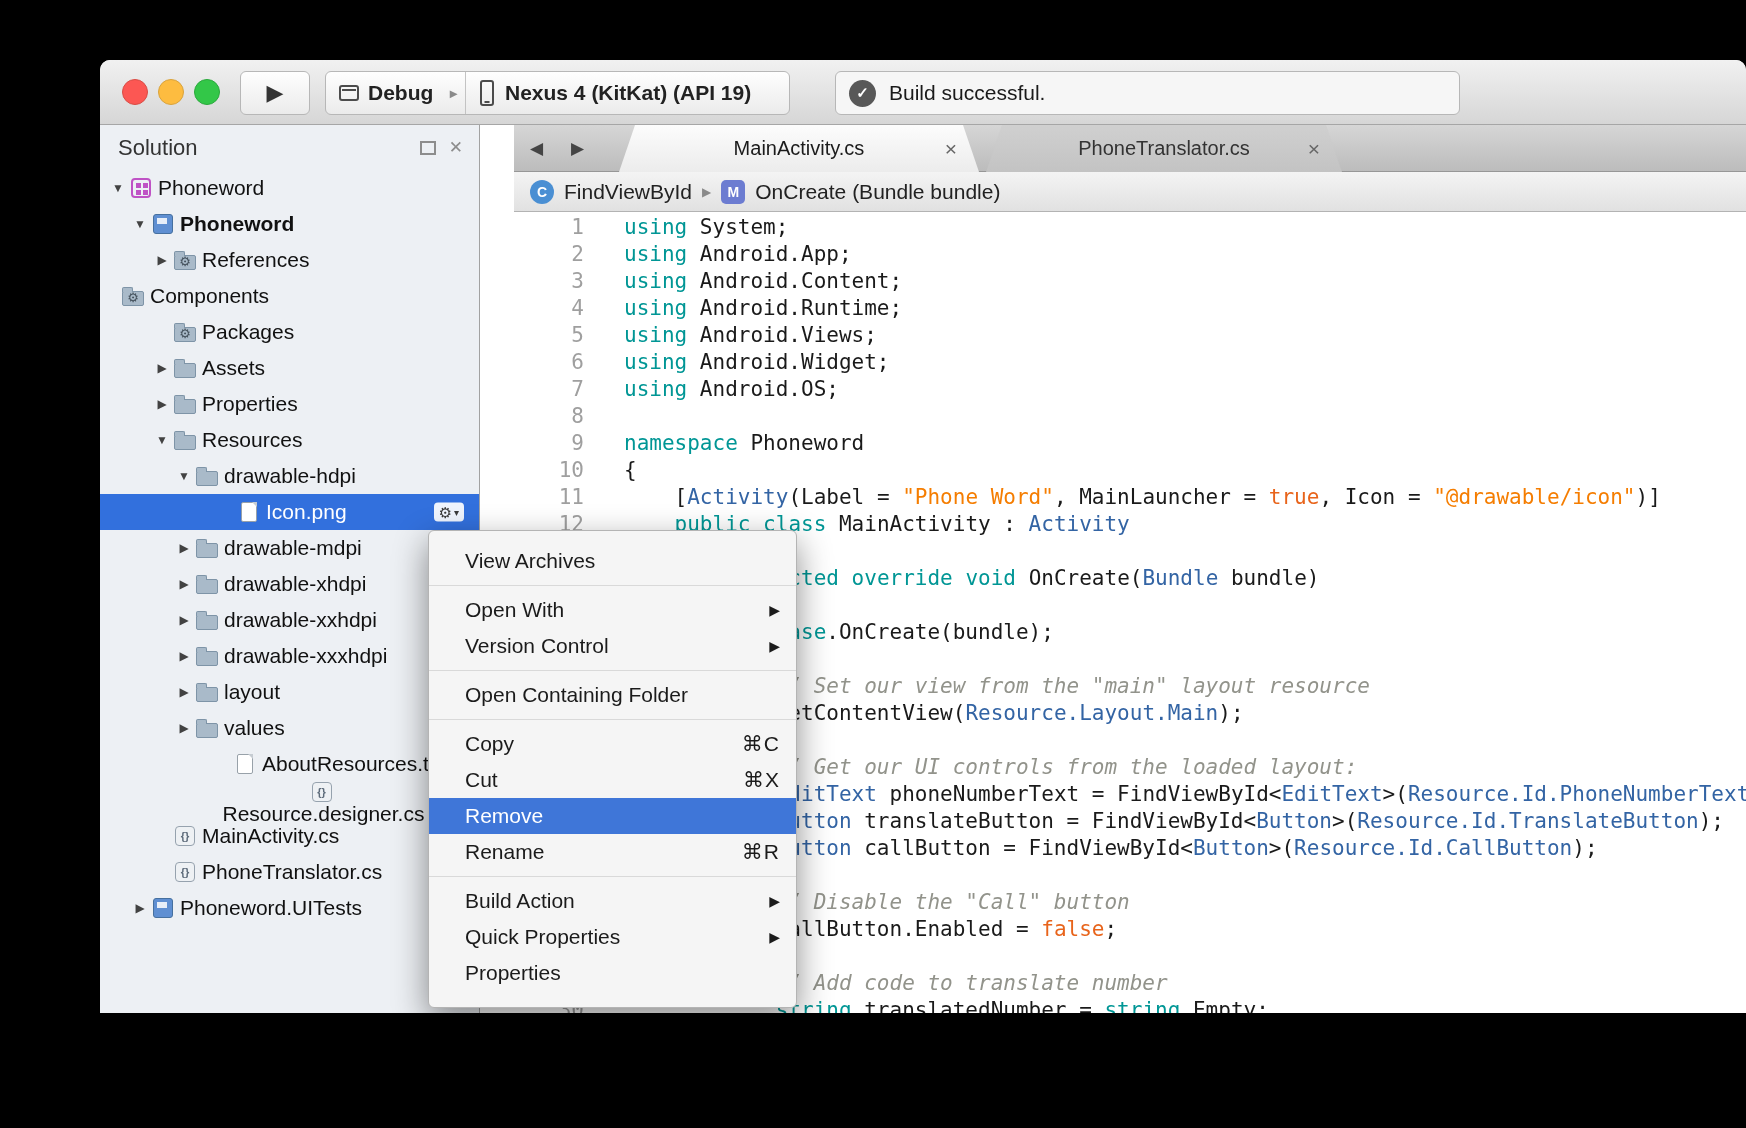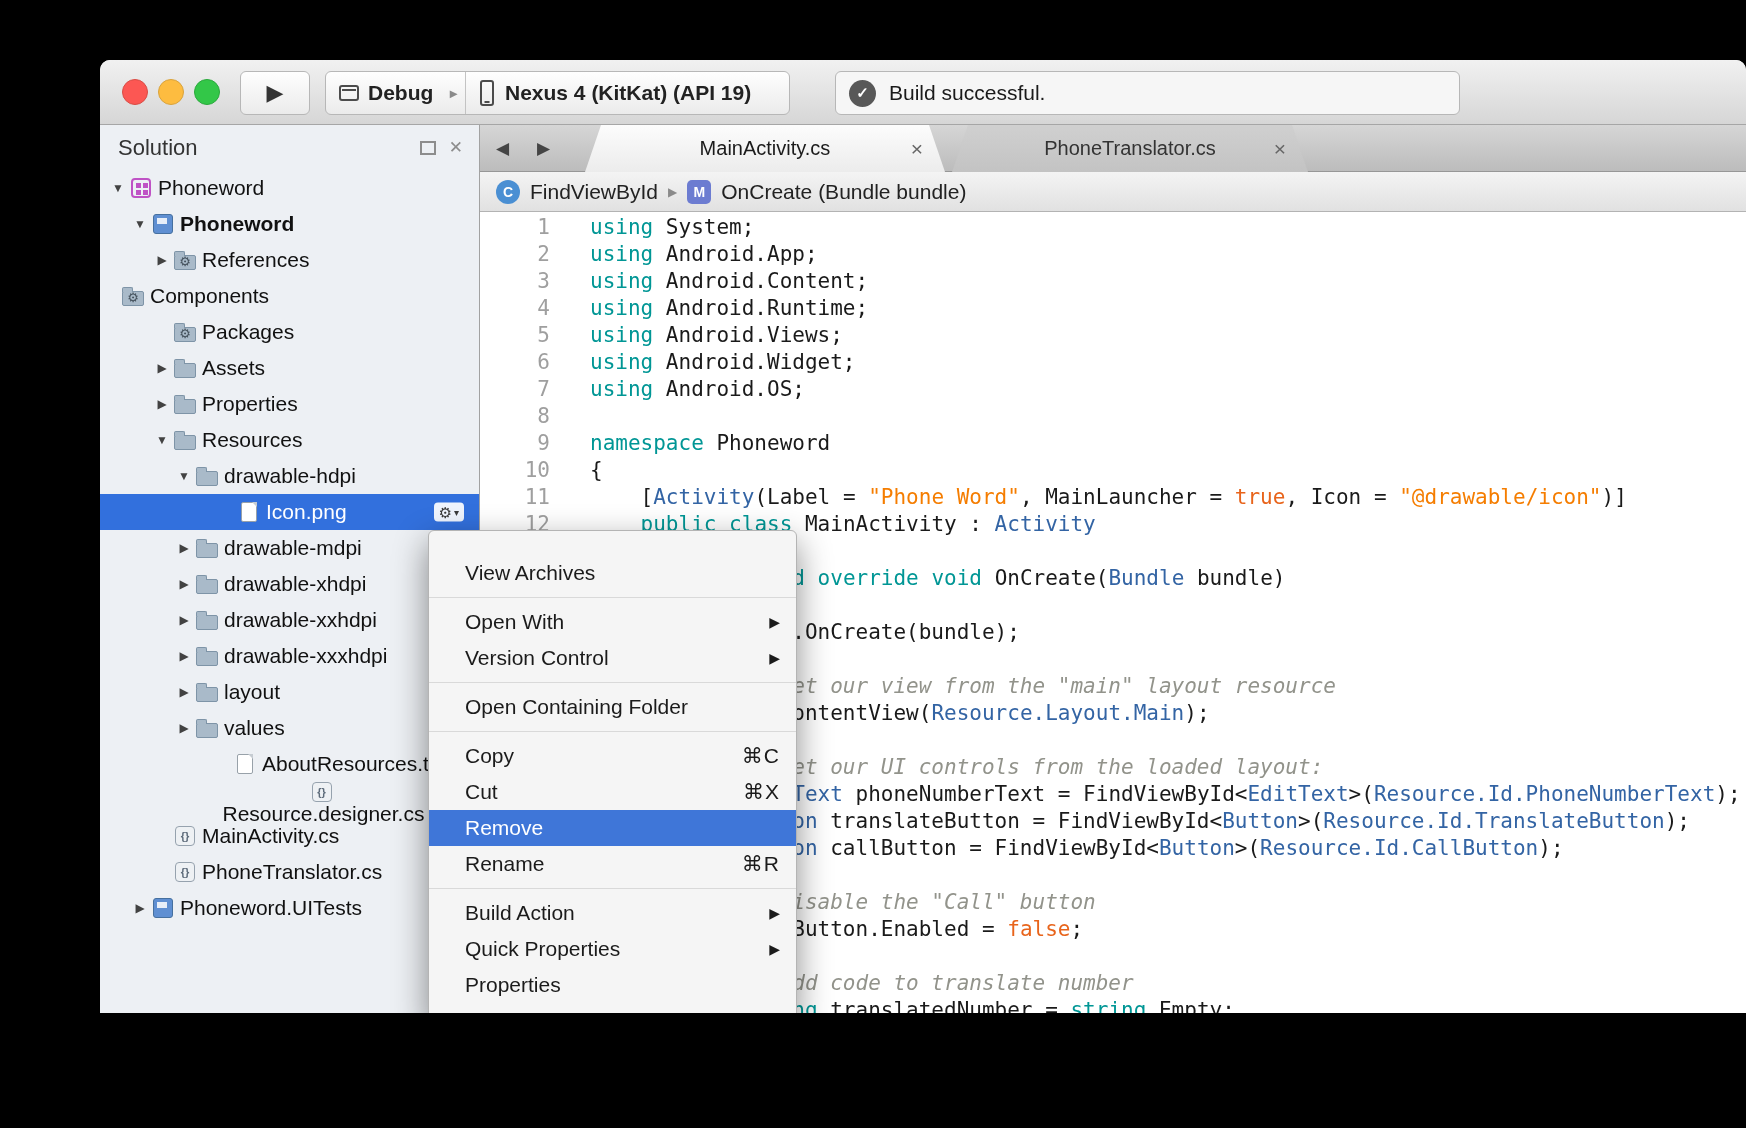--- a/index.html
+++ b/index.html
@@ -31,21 +31,21 @@
   .caret-r { font-size:14px; color:#8a8a8a; margin-left:auto; }
   .phone-icon { width:14px; height:26px; border:2px solid #4c4c4c; border-radius:3px; position:relative; flex:none; }
   .phone-icon::after { content:""; position:absolute; left:50%; bottom:1px; transform:translateX(-50%);
     width:5px; height:2px; background:#4c4c4c; }
   .status-pill { left:735px; width:625px; display:flex; align-items:center; gap:13px; padding:0 13px;
     background:#f6f6f6; font-size:21px; color:#1a1a1a; }
   .check-circle { width:27px; height:27px; border-radius:50%; background:#585858; color:#fff;
     display:flex; align-items:center; justify-content:center; font-size:15px; font-weight:bold; flex:none; }
 
   
-  .main { flex:1; display:flex; min-height:0; }
+  .main { flex:1; display:flex; min-height:0;gap:34px; }
 
   
   .sidebar { width:380px; flex:none; background:#edf0f4; border-right:1px solid #a2a2a2;
     display:flex; flex-direction:column; }
   .sidebar-header { height:45px; flex:none; display:flex; align-items:center; padding:0 16px 0 18px;
     font-size:22px; color:#333; }
   .pad-icons { margin-left:auto; display:flex; gap:13px; align-items:center; }
   .dock-icon { width:16px; height:14px; border:2px solid #8d8d8d; position:relative; }
   .pad-close { font-size:17px; color:#8d8d8d; line-height:1; }
   .tree { flex:1; overflow:hidden; }
@@ -107,21 +107,21 @@
   .tk-kw { color:var(--kw); }
   .tk-ty { color:var(--ty); }
   .tk-st { color:var(--st); }
   .tk-bo { color:var(--bo); }
   .tk-cm { color:var(--cm); font-style:italic; }
   .tk-pl { color:#1a1a1a; }
 
   
   .context-menu { position:absolute; left:328px; top:470px; width:369px; background:#f5f5f5;
     border:1px solid #b4b4b4; border-radius:6px; box-shadow:0 12px 34px rgba(0,0,0,.45);
-    padding:24px 0 16px; z-index:40; }
+    padding:12px 0 16px; z-index:40; }
   .menu-item { height:36px; display:flex; align-items:center; padding:0 16px 0 36px;
     font-size:21px; color:#1b1b1b; }
   .menu-item.hl { background:var(--mhl); color:#fff; }
   .mi-right { margin-left:auto; }
   .mi-shortcut { letter-spacing:1px; }
   .mi-arrow { font-size:14px; }
   .menu-sep { height:1px; background:#d9d9d9; margin:6px 0; }
 </style>
 </head>
 <body>

